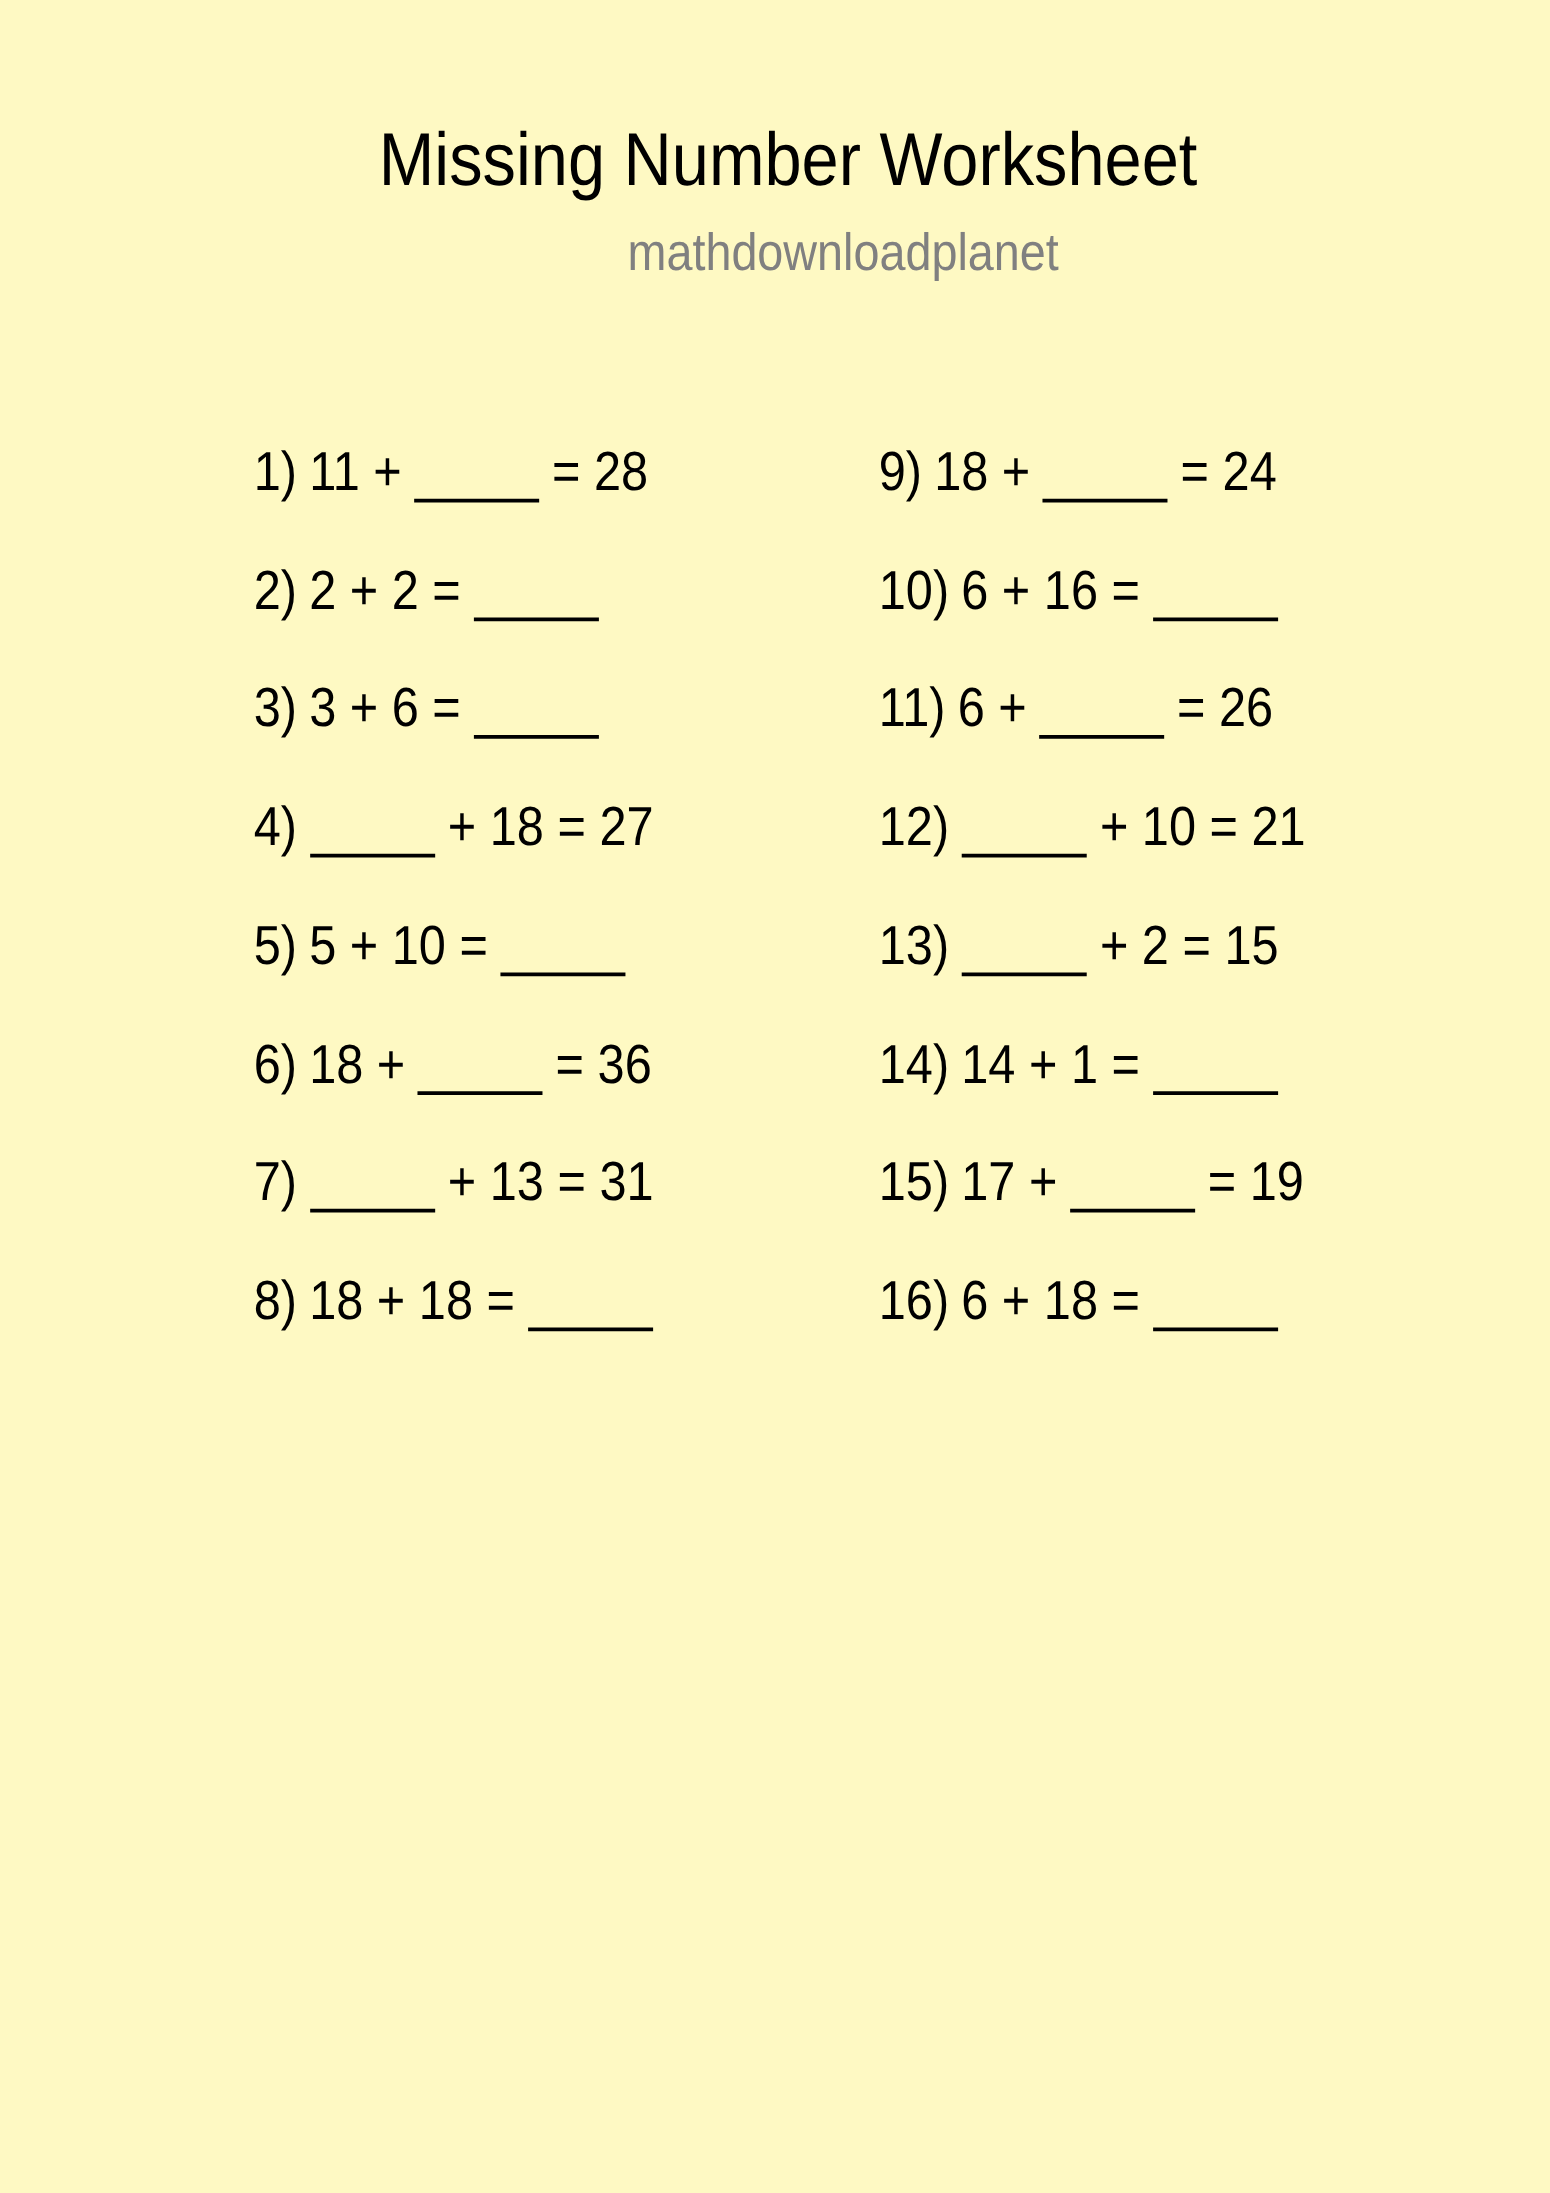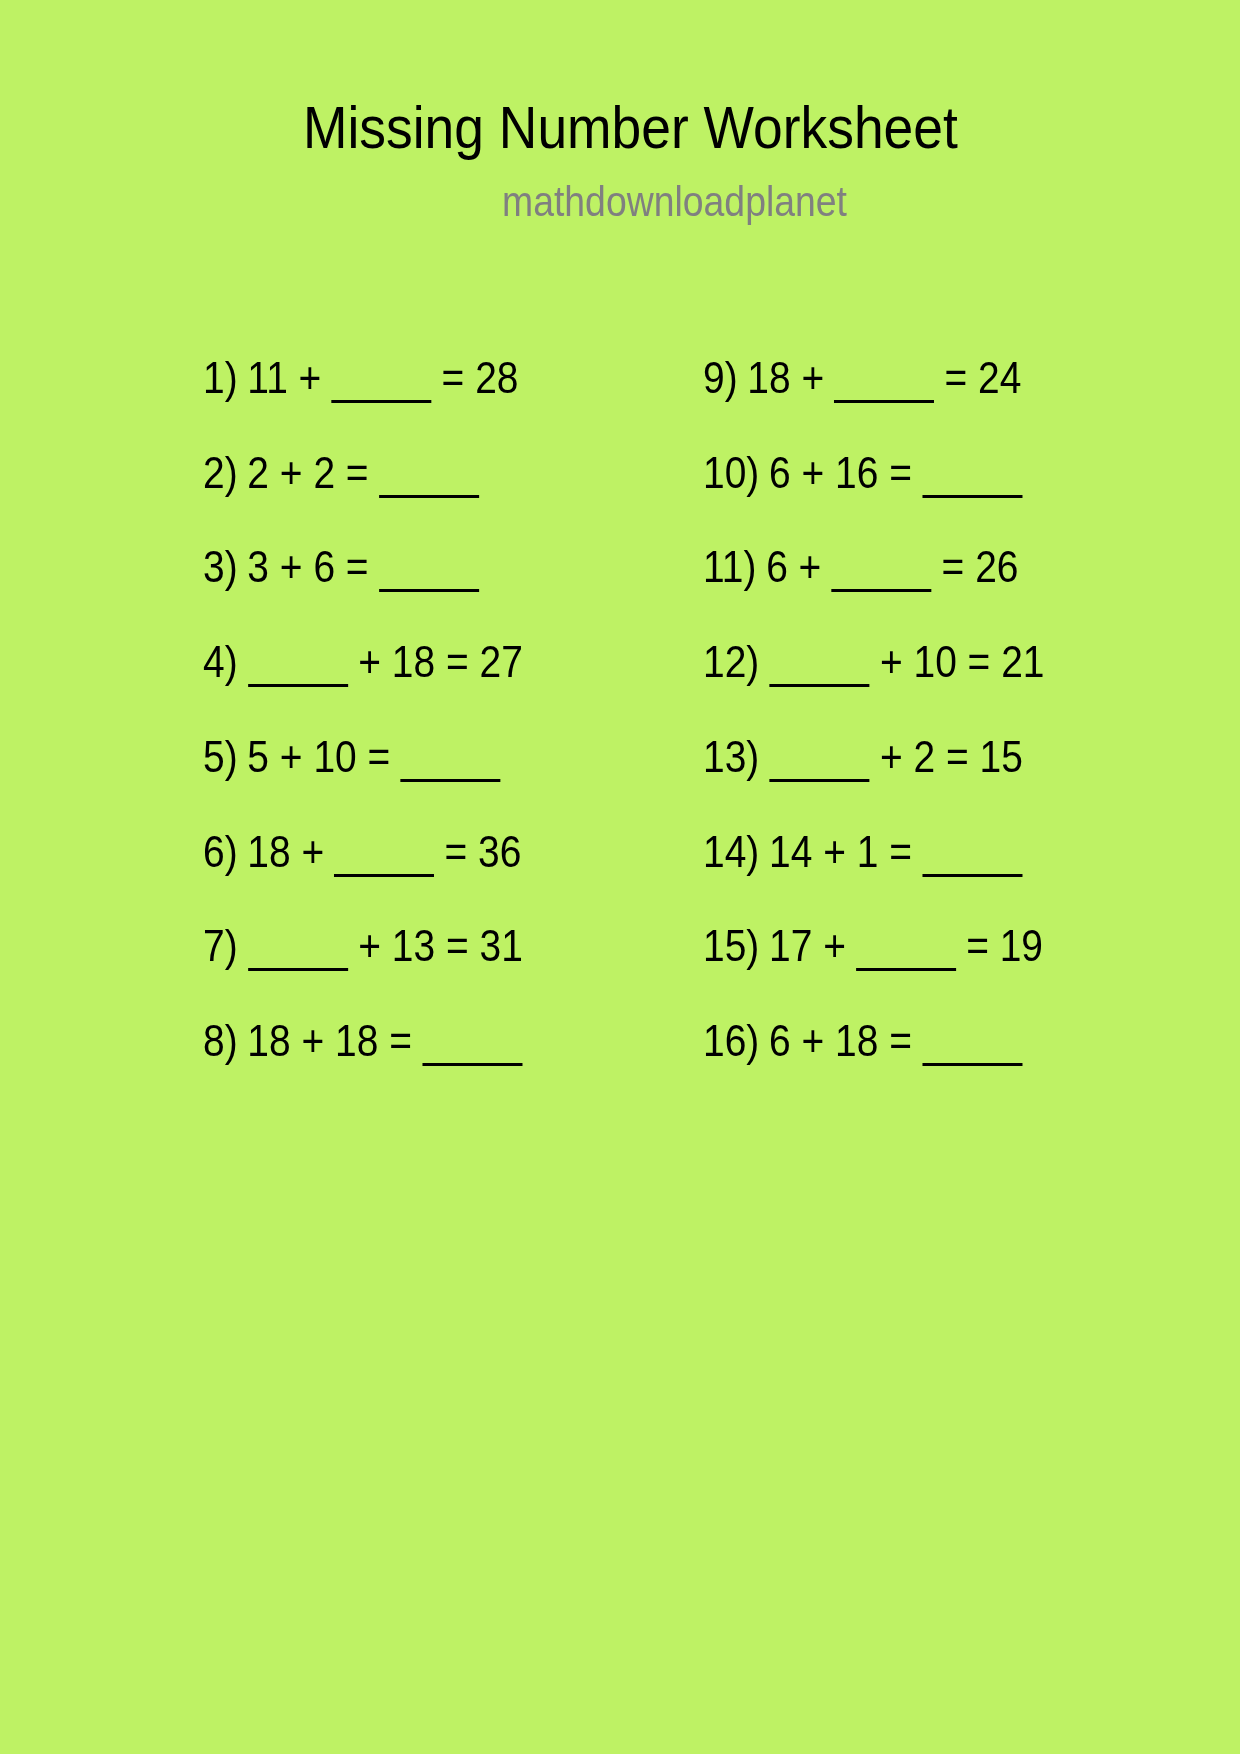--- a/index.html
+++ b/index.html
@@ -13,21 +13,21 @@
       position: relative;
       overflow: hidden;
       font-family: "Liberation Sans", sans-serif;
       color: #000000;
     }
     .page {
       position: absolute;
       left: 0; top: 0;
       width: 1240px;
       height: 1754px;
-      background: #bef264;
+      background: #fef9c3;
     }
     .title {
       position: absolute;
       left: 303px;
       top: 98px;            
       font-size: 60px;
       line-height: 60px;
       white-space: nowrap;
       transform-origin: 0 0;
       transform: scaleX(0.89);

